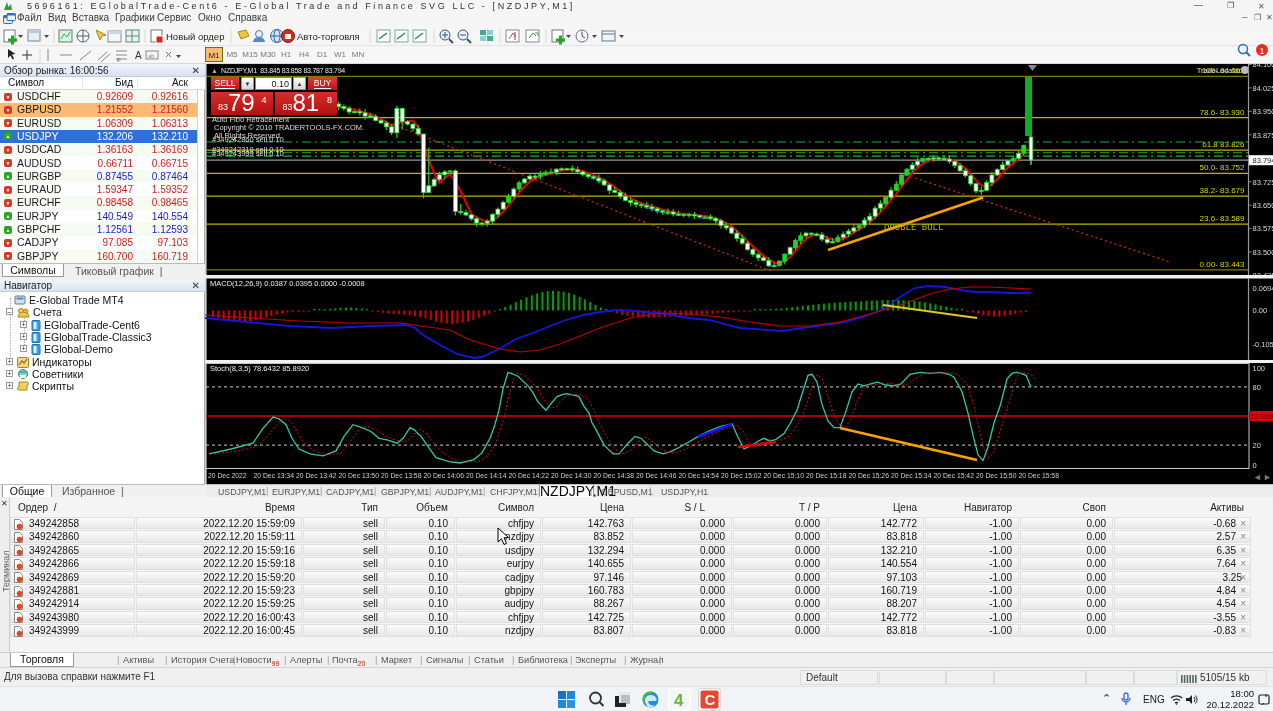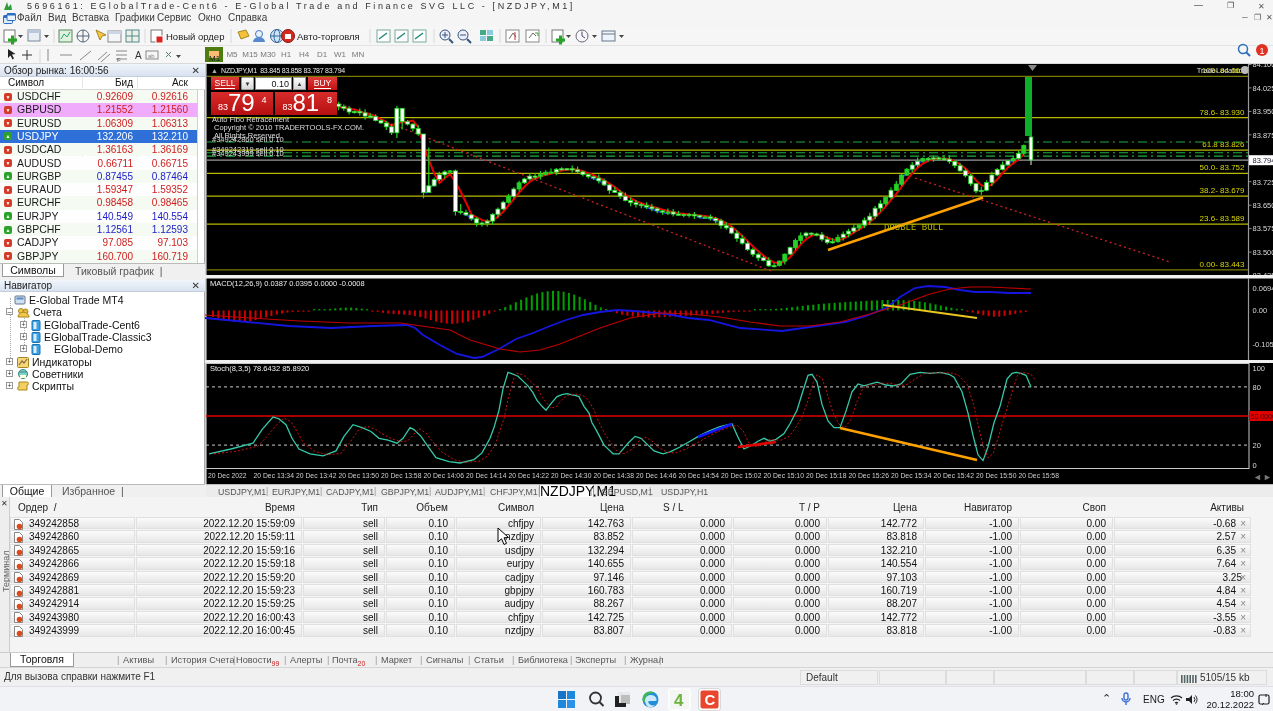--- a/index.html
+++ b/index.html
@@ -4,21 +4,21 @@
 html,body{width:1273px;height:711px;overflow:hidden;background:#f0f0f0;
  font-family:"Liberation Sans",sans-serif;-webkit-font-smoothing:antialiased}
 .abs{position:absolute}
 #titlebar{left:0;top:0;width:1273px;height:12px;background:#f5f5f5;font-size:9px;color:#333}
 #titlebar .tt{position:absolute;left:27px;top:1px;white-space:nowrap;letter-spacing:2.6px}
 #menubar{left:0;top:12px;width:1273px;height:14px;background:#f5f5f5;font-size:10px;color:#3a3a3a}
 #menubar span.mi{position:absolute;top:0px;white-space:nowrap}
 #tb1{left:0;top:26px;width:1273px;height:20px;background:#f6f6f6;border-bottom:1px solid #e3e3e3}
 #tb2{left:0;top:46px;width:1273px;height:18px;background:#f6f6f6;border-bottom:1px solid #d9d9d9}
 .tfbox{position:absolute;top:1px;width:18px;height:15px;font-size:8px;color:#777;text-align:center;line-height:15px}
-.tfon{background:#fdba74;border:4px solid #4d7c0f;color:#222}
+.tfon{background:#fdba74;border:1px solid #4d7c0f;color:#222}
 
 #mw{left:0;top:64px;width:205px;height:214px;background:#fff;border-right:1px solid #aaa}
 #mwtitle{position:absolute;left:0;top:0;width:205px;height:13px;background:linear-gradient(#f0f5fb,#d8e2ef);border-bottom:1px solid #c6cedb;font-size:10px;color:#222;padding-left:4px;line-height:13px}
 #mwhead{position:absolute;left:0;top:13px;width:205px;height:13px;background:#fff;border-bottom:1px solid #d7d7d7;font-size:10px;color:#111}
 .mwrow{position:absolute;left:0;width:197px;height:13.3px;font-size:10.5px;line-height:13.3px;color:#1a1a1a}
 .mwrow .sym{position:absolute;left:17px}
 .mwrow .bid{position:absolute;right:64px;text-align:right;font-size:10px}
 .mwrow .ask{position:absolute;right:9px;text-align:right;font-size:10px}
 .dnv{color:#cf2020}.upv{color:#1b1bc8}
 .mwsel{background:#2e6fd8;color:#fff}.mwsel .dnv,.mwsel .upv{color:#fff}
@@ -207,21 +207,21 @@
       <span style="position:absolute;right:17px">Аск</span>
     </div>
  <div class="abs" style="left:82px;top:13px;width:1px;height:186px;background:#e6e6e6"></div>
     <div class="abs" style="left:137px;top:13px;width:1px;height:186px;background:#e6e6e6"></div>
     <div class="mwrow" style="top:26.0px;background:#f5faf3;">
       <span class="arr adn" style="font-size:5px">▼</span>
       <span class="sym">USDCHF</span>
       <span class="bid dnv">0.92609</span>
       <span class="ask dnv">0.92616</span>
     </div>
-    <div class="mwrow" style="top:39.3px;background:#f0abfc;">
+    <div class="mwrow" style="top:39.3px;background:#fdba74;">
       <span class="arr adn" style="font-size:5px">▼</span>
       <span class="sym">GBPUSD</span>
       <span class="bid dnv">1.21552</span>
       <span class="ask dnv">1.21560</span>
     </div>
     <div class="mwrow" style="top:52.6px;background:#f5faf3;">
       <span class="arr adn" style="font-size:5px">▼</span>
       <span class="sym">EURUSD</span>
       <span class="bid dnv">1.06309</span>
       <span class="ask dnv">1.06313</span>
@@ -314,21 +314,21 @@
       </svg><span style="margin-left:3px">EGlobalTrade-Cent6</span></div>
     <span class="pm" style="left:20px;top:52.9px">+</span>
     <div class="trow" style="left:31px;top:50.9px"><svg width="10" height="11" viewBox="0 0 10 11" style="vertical-align:-2px">
         <rect x="1" y="0.5" width="8" height="10" rx="1" fill="#3aa0e8" stroke="#1a70b0"></rect>
         <rect x="2.5" y="2" width="3" height="7" fill="#d8ecfa"></rect>
       </svg><span style="margin-left:3px">EGlobalTrade-Classic3</span></div>
     <span class="pm" style="left:20px;top:65.2px">+</span>
     <div class="trow" style="left:31px;top:63.2px"><svg width="10" height="11" viewBox="0 0 10 11" style="vertical-align:-2px">
         <rect x="1" y="0.5" width="8" height="10" rx="1" fill="#3aa0e8" stroke="#1a70b0"></rect>
         <rect x="2.5" y="2" width="3" height="7" fill="#d8ecfa"></rect>
-      </svg><span style="margin-left:13px">EGlobal-Demo</span></div>
+      </svg><span style="margin-left:3px">EGlobal-Demo</span></div>
     <span class="pm" style="left:6px;top:77.5px">+</span>
     <div class="trow" style="left:17px;top:75.5px"><svg width="12" height="11" viewBox="0 0 12 11" style="vertical-align:-2px">
         <rect x="0.5" y="0.5" width="11" height="10" rx="1" fill="#f5d873" stroke="#a8861e"></rect>
         <polyline points="2,8 5,4 7,6 10,2" fill="none" stroke="#865" stroke-width="1.2"></polyline>
       </svg><span style="margin-left:3px">Индикаторы</span></div>
     <span class="pm" style="left:6px;top:89.8px">+</span>
     <div class="trow" style="left:17px;top:87.8px"><svg width="12" height="11" viewBox="0 0 12 11" style="vertical-align:-2px">
         <circle cx="6" cy="5" r="4.5" fill="#7fd4cf" stroke="#35847f"></circle>
         <path d="M2 3 l8 0" stroke="#35847f"></path>
         <rect x="3" y="6" width="6" height="3" fill="#ffd"></rect>
@@ -917,21 +917,21 @@
  <div class="abs" style="left:0;top:0;width:10px;height:155px;background:#eee;border-right:1px solid #ccc">
   <div style="position:absolute;left:1px;top:2px;font-size:8px;color:#333">✕</div>
   <div style="position:absolute;left:-14px;top:70px;transform:rotate(-90deg);font-size:9px;color:#666;width:40px">Терминал</div>
  </div>
  <div class="thead" style="left:18px">Ордер &nbsp;/</div>
     <div class="thead" style="left:136px;width:159px;text-align:right">Время</div>
     <div class="thead" style="left:303px;width:75px;text-align:right">Тип</div>
     <div class="thead" style="left:386px;width:62px;text-align:right">Объем</div>
     <div class="thead" style="left:456px;width:78px;text-align:right">Символ</div>
     <div class="thead" style="left:542px;width:82px;text-align:right">Цена</div>
-    <div class="thead" style="left:663px;width:93px;">S / L</div>
+    <div class="thead" style="left:612px;width:93px;text-align:right">S / L</div>
     <div class="thead" style="left:733px;width:87px;text-align:right">T / P</div>
     <div class="thead" style="left:828px;width:89px;text-align:right">Цена</div>
     <div class="thead" style="left:925px;width:87px;text-align:right">Навигатор</div>
     <div class="thead" style="left:1020px;width:86px;text-align:right">Своп</div>
     <div class="thead" style="left:1114px;width:130px;text-align:right">Активы</div>
     <div class="trowd" style="top:20.0px">
       <div class="cell cleft" style="left:0px;width:125px;padding-left:18px"><svg width="9" height="11" viewBox="0 0 9 11" style="position:absolute;left:3px;top:0.5px">
           <path d="M0.5 0.5 h5 l3 3 v7 h-8 z" fill="#fff" stroke="#888"></path>
           <circle cx="5.5" cy="7.5" r="2.8" fill="#e04818"></circle>
         </svg>349242858</div>

